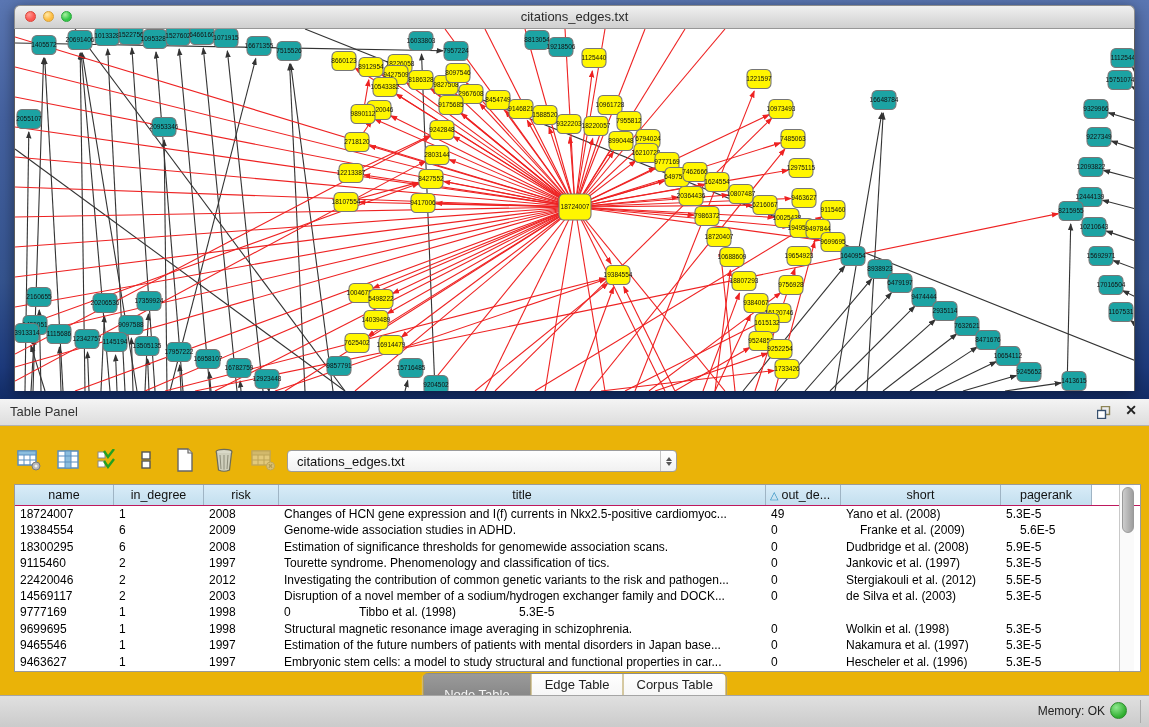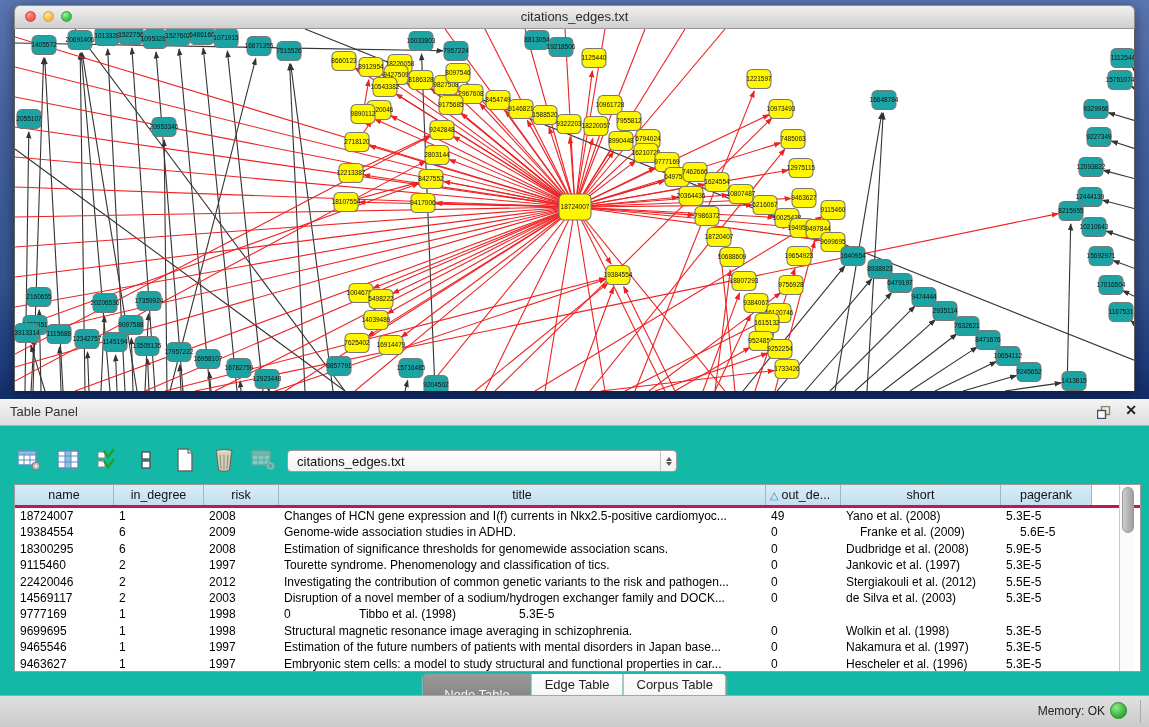--- a/index.html
+++ b/index.html
@@ -19,42 +19,42 @@
   .light{width:11px;height:11px;border-radius:50%;box-sizing:border-box;}
   .light.red{background:radial-gradient(circle at 35% 30%,#ff9a92,#fc5753 60%);border:1px solid #d94438;}
   .light.yellow{background:radial-gradient(circle at 35% 30%,#ffe9a8,#fdbc40 60%);border:1px solid #d6a03a;}
   .light.green{background:radial-gradient(circle at 35% 30%,#a8f0a0,#33c748 60%);border:1px solid #2aa73c;}
   .win-title{text-align:center;font-size:13px;line-height:21px;color:#2b2b2b;}
   .net-canvas{position:relative;width:1119px;height:362px;background:#fff;
     border-left:1px solid #5c5c5c;border-right:1px solid #5c5c5c;overflow:hidden;}
   .net-canvas svg{display:block;}
 
   
-  .table-panel{position:absolute;left:0;top:399px;width:1149px;height:296px;background:#14b8a6;}
+  .table-panel{position:absolute;left:0;top:399px;width:1149px;height:296px;background:#eab308;}
   .panel-header{height:26px;background:linear-gradient(#f4f4f4,#dddddd);
     border-bottom:1px solid #b2b2b2;position:relative;}
   .panel-title{position:absolute;left:10px;top:0;font-size:13px;line-height:25px;color:#333;}
   .panel-float{position:absolute;right:38px;top:6px;cursor:default;}
   .panel-close{position:absolute;right:12px;top:3px;font-size:14px;font-weight:bold;color:#222;}
 
   .toolbar{position:absolute;left:16px;top:44px;height:34px;display:flex;align-items:center;gap:13px;}
   .tb-btn{width:26px;height:26px;display:flex;align-items:center;justify-content:center;}
   .fx{font-family:"Liberation Serif",serif;font-style:italic;font-weight:bold;font-size:14px;color:#222;}
   .combo{position:absolute;left:287px;top:51px;width:390px;height:22px;
     background:linear-gradient(#ffffff,#f1f1f1);border:1px solid #9d9d9d;border-radius:4px;
     font-size:13px;line-height:22px;padding-left:9px;color:#111;box-sizing:border-box;}
   .combo .stepper{position:absolute;right:0;top:0;width:15px;height:100%;
     border-left:1px solid #c4c4c4;display:flex;flex-direction:column;
     align-items:center;justify-content:center;gap:1px;}
   .tri-up{width:0;height:0;border-left:3.5px solid transparent;border-right:3.5px solid transparent;border-bottom:4.5px solid #555;}
   .tri-dn{width:0;height:0;border-left:3.5px solid transparent;border-right:3.5px solid transparent;border-top:4.5px solid #555;}
 
   .table-wrap{position:absolute;left:14px;top:85px;width:1125px;height:186px;
     background:#fff;border:1px solid #9a9a9a;overflow:hidden;}
-  .thead{display:flex;height:20px;border-bottom:3px solid #be185d;}
+  .thead{display:flex;height:20px;border-bottom:1px solid #be185d;}
   .th{box-sizing:border-box;background:linear-gradient(#d9ecf8,#c3dfef);
     border-right:1px solid #9fb4c4;font-size:12.5px;line-height:20px;color:#111;
     text-align:center;overflow:hidden;white-space:nowrap;}
   .th.sorted{text-align:left;padding-left:4px;}
   .sort-tri{color:#2f8fc0;font-size:11px;margin-right:3px;}
   .trow{display:flex;height:16.4px;background:#fff;}
   .td{box-sizing:border-box;font-size:12px;line-height:16.4px;color:#000;
     padding-left:5px;overflow:hidden;white-space:nowrap;}
   .vscroll{position:absolute;top:0;right:6px;bottom:0;width:14px;background:#fafafa;border-left:1px solid #c9c9c9;}
   .vthumb{position:absolute;top:2px;left:1.5px;width:10px;height:44px;border-radius:6px;

